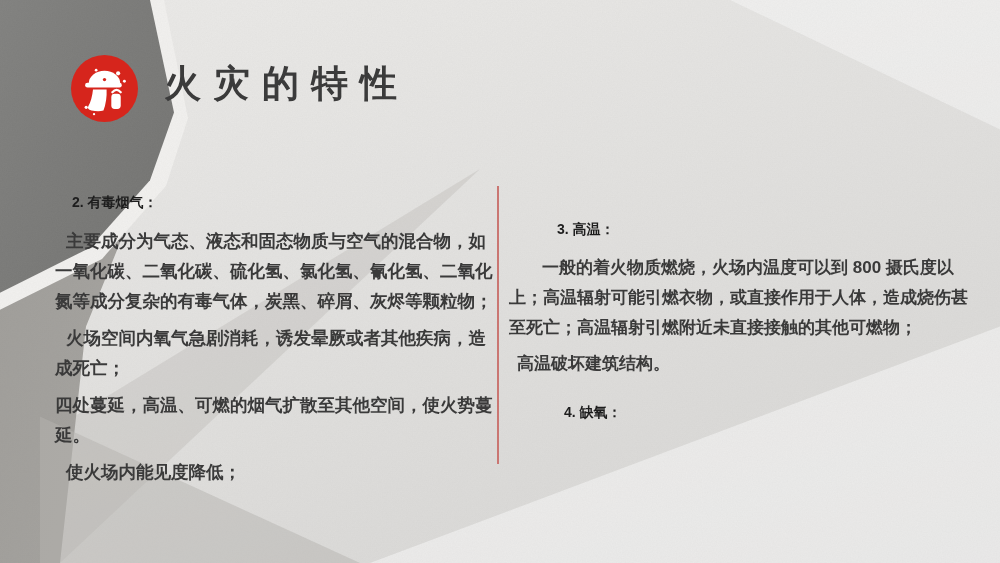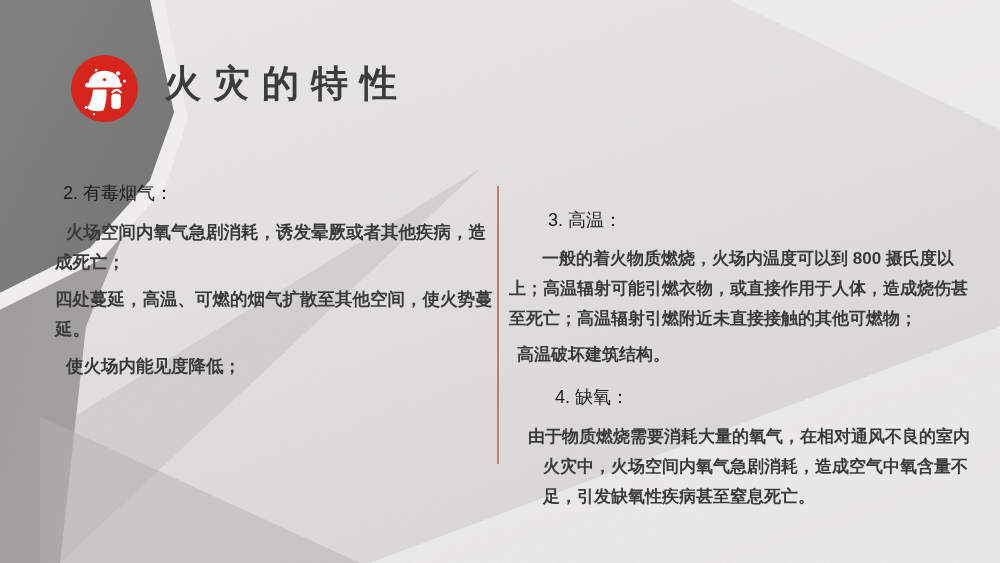--- a/index.html
+++ b/index.html
@@ -22,21 +22,21 @@
   .content{position:absolute;inset:0;z-index:3;}
 
   .icon-badge{position:absolute;left:71px;top:55px;width:67px;height:67px;}
   .page-title{
     position:absolute;left:164px;top:63px;margin:0;
     font-size:37px;line-height:42px;font-weight:700;color:#3b3b3b;letter-spacing:12px;white-space:nowrap;
   }
 
   .col{color:#3a3a3a;font-size:17.5px;line-height:30px;font-weight:600;}
   .col p{margin:0;}
-  .col .sec-heading{font-size:18px;font-weight:400;color:#1d1d1d;margin:8px;}
+  .col .sec-heading{font-size:14px;font-weight:700;color:#1d1d1d;margin:17px;}
 
   .col-left{position:absolute;left:55px;top:170px;width:444px;}
   .col-left .sec-heading{margin-bottom:9px;}
   .col-left p.body{text-indent:11px;margin-bottom:7px;}
   .col-left p.body.no-indent{text-indent:0;}
   .col-left p.highlight{margin-top:11px;text-indent:36px;font-weight:700;color:#c0231b;}
 
   .divider{position:absolute;left:497px;top:186px;width:2px;height:278px;background:#ca7672;}
 
   .col-right{position:absolute;left:509px;top:197px;width:468px;font-size:17px;}
@@ -80,33 +80,33 @@
       <circle cx="51" cy="25" r="1.4" fill="#ffffff"></circle>
       <circle cx="24" cy="14.5" r="1.3" fill="#ffffff"></circle>
       <circle cx="14.5" cy="50" r="1.5" fill="#ffffff"></circle>
       <circle cx="22" cy="56.5" r="1.1" fill="#ffffff"></circle>
       <circle cx="32" cy="23.5" r="1.6" fill="#d6251c"></circle>
     </svg>
     <h1 class="page-title">火灾的特性</h1>
 
     <div class="col col-left">
       <p class="sec-heading">2. 有毒烟气：</p>
+      <p class="body">主要成分为气态、液态和固态物质与空气的混合物，如一氧化碳、二氧化碳、硫化氢、氯化氢、氰化氢、二氧化氮等成分复杂的有毒气体，炭黑、碎屑、灰烬等颗粒物；</p>
       <p class="body">火场空间内氧气急剧消耗，诱发晕厥或者其他疾病，造成死亡；</p>
       <p class="body no-indent">四处蔓延，高温、可燃的烟气扩散至其他空间，使火势蔓延。</p>
       <p class="body">使火场内能见度降低；</p>
     </div>
 
     <div class="divider"></div>
 
     <div class="col col-right">
       <div>
         <p class="sec-heading">3. 高温：</p>
         <p class="lead">一般的着火物质燃烧，火场内温度可以到 800 摄氏度以　上；高温辐射可能引燃衣物，或直接作用于人体，造成烧伤甚至死亡；高温辐射引燃附近未直接接触的其他可燃物；</p>
         <p class="short">高温破坏建筑结构。</p>
       </div>
       <div>
         <p class="sec-heading second">4. 缺氧：</p>
-        <p class="hang">由于物质燃烧需要消耗大量的氧气，在相对通风不良的室内火灾中，火场空间内氧气急剧消耗，造成空气中氧含量不足，引发缺氧性疾病甚至窒息死亡。</p>
       </div>
     </div>
 
   </div>
 </div>
 
 </body></html>

